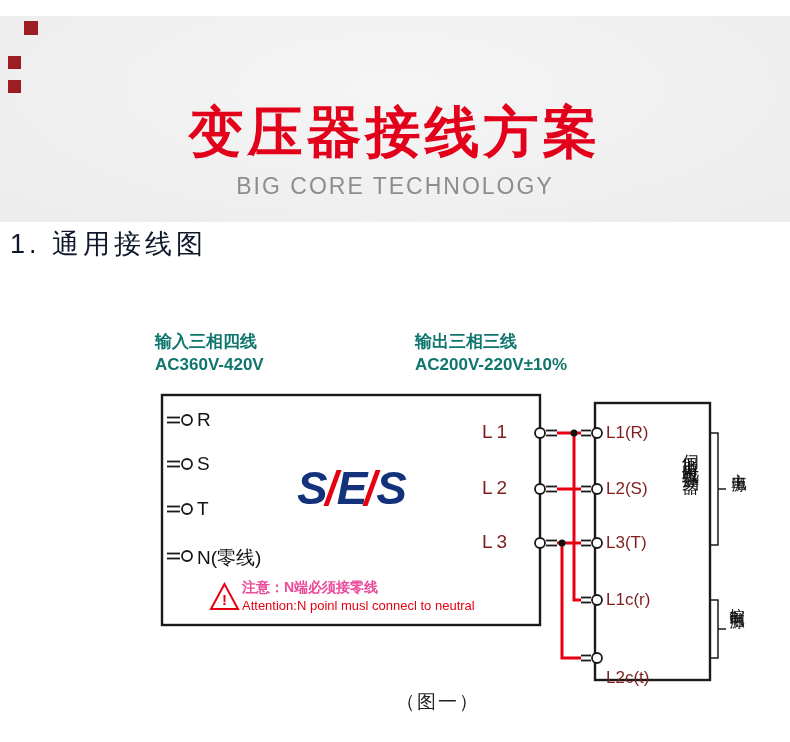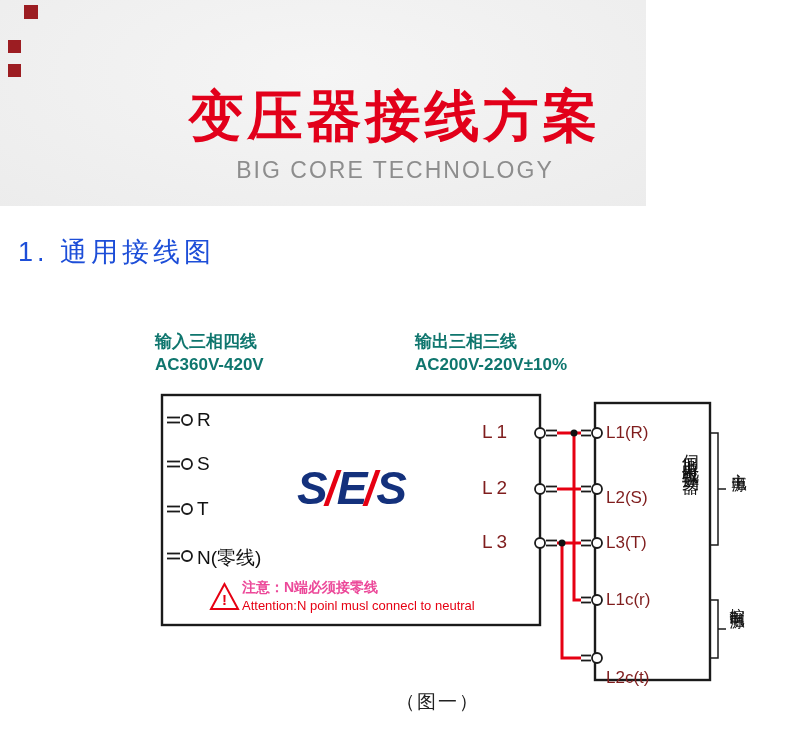--- a/index.html
+++ b/index.html
@@ -6,42 +6,42 @@
   .page {
     position:relative; width:790px; height:742px; overflow:hidden;
     background:#ffffff;
     font-family:"Liberation Sans","DejaVu Sans",sans-serif;
     color:#111;
   }
   .abs { position:absolute; }
 
   
   .header {
-    position:absolute; left:0; top:0; width:646px; height:206px;
+    position:absolute; left:0; top:16px; width:790px; height:206px;
     background:radial-gradient(130% 170% at 50% 35%, #f5f5f5 0%, #ececec 55%, #e3e3e3 100%);
   }
   .deco-sq { position:absolute; background:#9c1d22; }
   .sq1 { left:24px; top:5px;  width:14px; height:14px; }
   .sq2 { left:8px;  top:40px; width:13px; height:13px; }
   .sq3 { left:8px;  top:64px; width:13px; height:13px; }
   .title {
     position:absolute; left:0; top:80px; width:790px; margin:0;
     text-align:center; font-size:55px; font-weight:900; letter-spacing:4px;
     color:#e2001a;
   }
   .subtitle {
     position:absolute; left:0; top:157px; width:790px;
     text-align:center; font-size:23px; font-weight:500; letter-spacing:2px;
     color:#8d8d8d;
   }
 
   
   .section-heading {
-    position:absolute; left:10px; top:226px; margin:8px;
-    font-size:27px; font-weight:500; letter-spacing:4px; color:#1d4ed8;
+    position:absolute; left:10px; top:226px; margin:0;
+    font-size:27px; font-weight:500; letter-spacing:4px; color:#0f172a;
   }
 
   
   .diagram-svg { position:absolute; left:0; top:0; }
   .io-label { font-size:17px; font-weight:600; line-height:23px; color:#0f766e; }
   .term-lbl { font-size:19px; font-weight:500; color:#111; }
   .out-lbl  { font-size:19px; font-weight:500; letter-spacing:4px; color:#7f1d1d; }
   .servo-lbl{ font-size:17px; font-weight:500; color:#7f1d1d; }
   .vert { writing-mode:vertical-rl; text-orientation:upright; }
   .servo-name { font-size:17px; font-weight:500; letter-spacing:4px; color:#111; }
@@ -173,21 +173,21 @@
     <div class="logo">
       <div class="logo-text">SES</div>
       <div class="logo-slash slash1"></div>
       <div class="logo-slash slash2"></div>
     </div>
 
     <div class="abs warn1" style="left:242px; top:579px;">注意：N端必须接零线</div>
     <div class="abs warn2" style="left:242px; top:598px;">Attention:N poinl musl connecl to neutral</div>
 
     <div class="abs servo-lbl" style="left:606px; top:423px;">L1(R)</div>
-    <div class="abs servo-lbl" style="left:606px; top:479px;margin-top:9px;">L2(S)</div>
+    <div class="abs servo-lbl" style="left:606px; top:479px;">L2(S)</div>
     <div class="abs servo-lbl" style="left:606px; top:533px;">L3(T)</div>
     <div class="abs servo-lbl" style="left:606px; top:590px;">L1c(r)</div>
     <div class="abs servo-lbl" style="left:606px; top:668px;">L2c(t)</div>
 
     <div class="abs vert servo-name" style="left:679px; top:441px; height:160px;">伺服电机驱动器</div>
 
     <div class="abs vert pwr-lbl" style="left:729px; top:461px; height:70px;">主电源</div>
     <div class="abs vert pwr-lbl" style="left:727px; top:596px; height:80px;">控制电源</div>
 
     <div class="abs caption" style="left:396px; top:689px;font-family:Liberation Mono, monospace;">（图一）</div>

